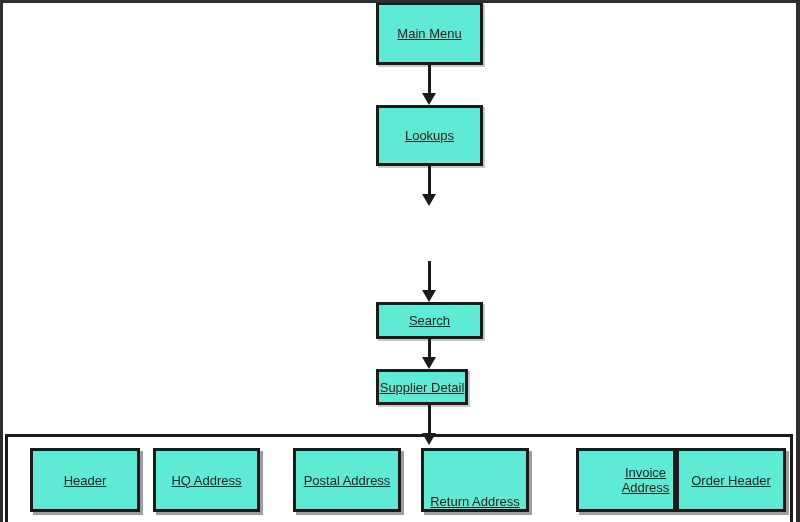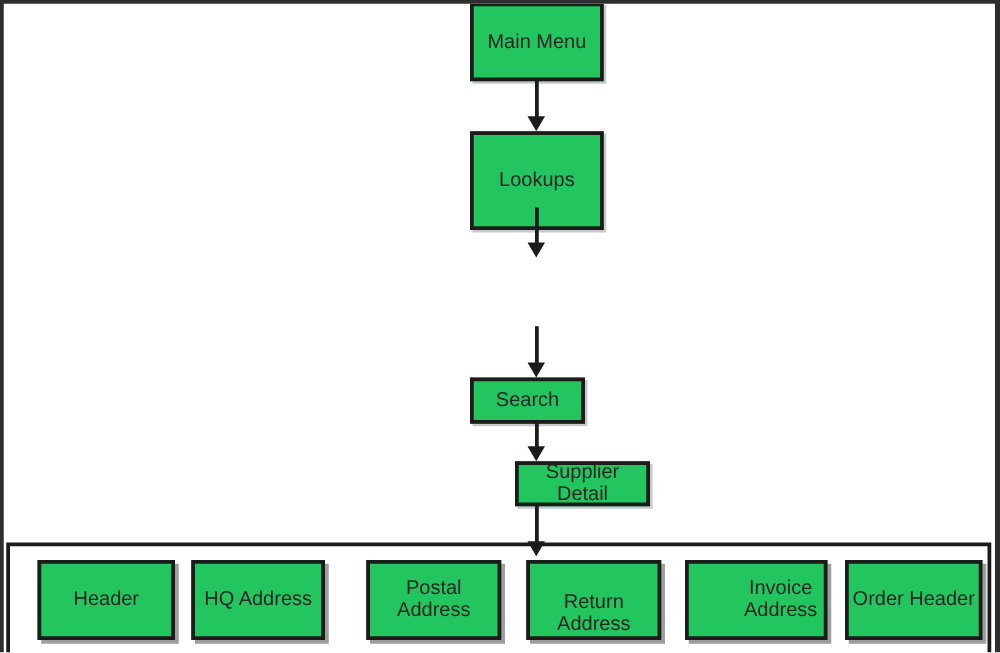--- a/index.html
+++ b/index.html
@@ -16,51 +16,52 @@
     border-top: 3px solid var(--frame, #2e2e2e);
     border-left: 3px solid var(--frame, #2e2e2e);
     border-right: 4px solid var(--frame, #2e2e2e);
     overflow: hidden;
     font-family: "Liberation Sans", sans-serif;
   }
   .node {
     position: absolute;
     box-sizing: border-box;
     border: 3px solid var(--line, #1b1b1b);
-    background: #22c55e;
+    background: #5eead4;
     display: flex;
     align-items: center;
     justify-content: center;
-    font-size: 16px;
+    font-size: 13px;
     color: var(--text, #262626);
     text-align: center;
     box-shadow: 2px 2px 0 #c9c9c9;
+    text-decoration: underline;
   }
   
   .n-main-menu       { left: 373px; top: -1px;  width: 107px; height: 63px; }
-  .n-lookups         { left: 373px; top: 102px; width: 107px; height: 79px; }
+  .n-lookups         { left: 373px; top: 102px; width: 107px; height: 61px; }
   .n-supplier-lookup { left: 372px; top: 203px; width: 100px; height: 56px; }
-  .n-search          { left: 373px; top: 299px; width: 92px; height: 37px; }
-  .n-supplier-detail { left: 373px; top: 366px; width: 108px; height: 36px; margin-left: 36px; }
+  .n-search          { left: 373px; top: 299px; width: 107px; height: 37px; }
+  .n-supplier-detail { left: 373px; top: 366px; width: 92px; height: 36px; }
 
   
   .container-box {
     position: absolute;
     left: 2px; top: 431px;
     width: 788px; height: 100px;
     box-sizing: border-box;
     border: 3px solid var(--line, #1b1b1b);
     background: #ffffff;
   }
   .section-box { top: 445px; height: 64px; box-shadow: 3px 3px 0 #9e9e9e; }
   .n-header  { left: 27px;  width: 110px; }
   .n-hq      { left: 150px; width: 107px; }
   .n-postal  { left: 290px; width: 108px; }
   .n-return  { left: 418px; width: 108px; align-items: flex-end; }
-  .n-invoice { left: 545px; width: 114px; padding-left: 39px; }
+  .n-invoice { left: 573px; width: 100px; padding-left: 39px; }
   .n-order   { left: 673px; width: 110px; }
 
   
   .arrow {
     position: absolute;
     width: 14px;
     left: 419px; 
     z-index: 3;
   }
   .arrow .shaft {

